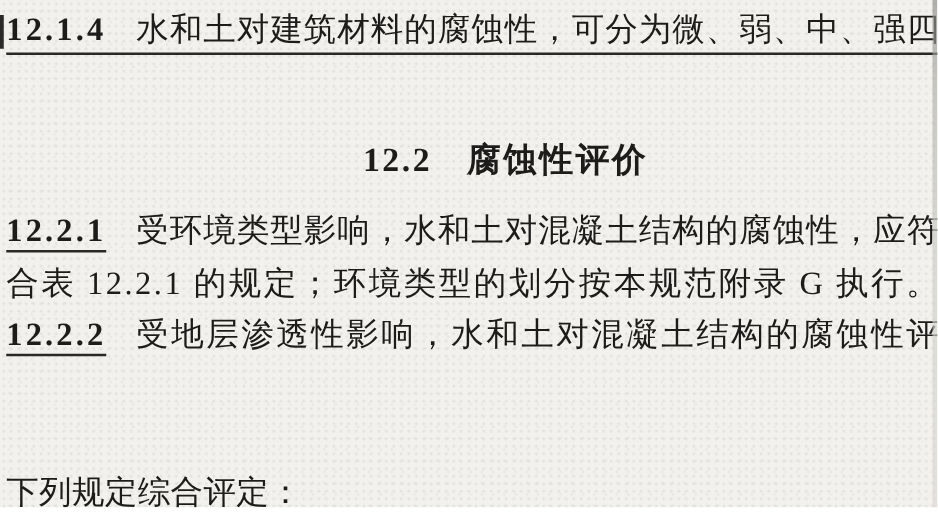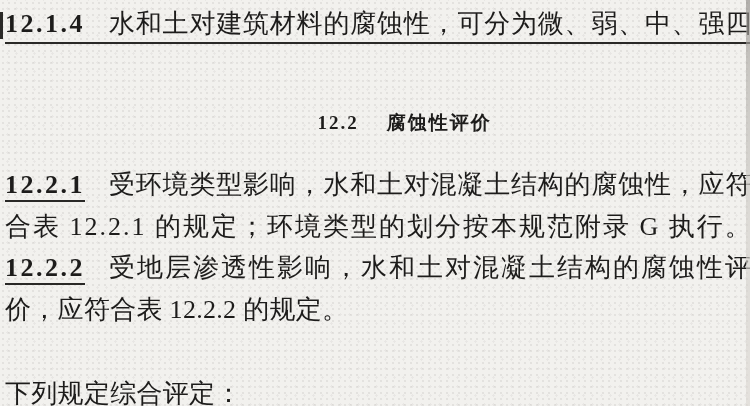--- a/index.html
+++ b/index.html
@@ -47,21 +47,21 @@
   .num-ul {
     border-bottom: 2px solid #2a2927;
     padding-bottom: 1px;
   }
 
   .section-heading {
     position: absolute;
     left: 1px; right: 0;
     text-align: center;
     padding-left: 58px;  
-    font-size: 19px;
+    font-size: 27px;
     font-weight: bold;
     white-space: nowrap;
     color: #1d1c1b;
   }
   .section-heading .h-num { letter-spacing: 2px; margin-right: 28px; }
   .section-heading .h-title { letter-spacing: 2px; }
 
   
   .scan-edge-right {
     position: absolute;
@@ -96,23 +96,20 @@
   </div>
 
   <div class="line" style="top: 212px;">
     <span class="cjk-b">合表 12.2.1 的规定；环境类型的划分按本规范附录 G 执行。</span>
   </div>
 
   <div class="line" style="top: 253px;">
     <span class="num num-ul">12.2.2</span><span class="cjk-b">受地层渗透性影响，水和土对混凝土结构的腐蚀性评</span>
   </div>
 
-  <div class="line" style="top: 295px;">
-    <span class="cjk-c">价，应符合表 12.2.2 的规定。</span>
-  </div>
 
 
   <div class="line" style="top: 379px;">
     <span class="cjk-c">下列规定综合评定：</span>
   </div>
 
   <div class="scan-edge-right"></div>
   <div class="scan-mark-left"></div>
 
 </div>

